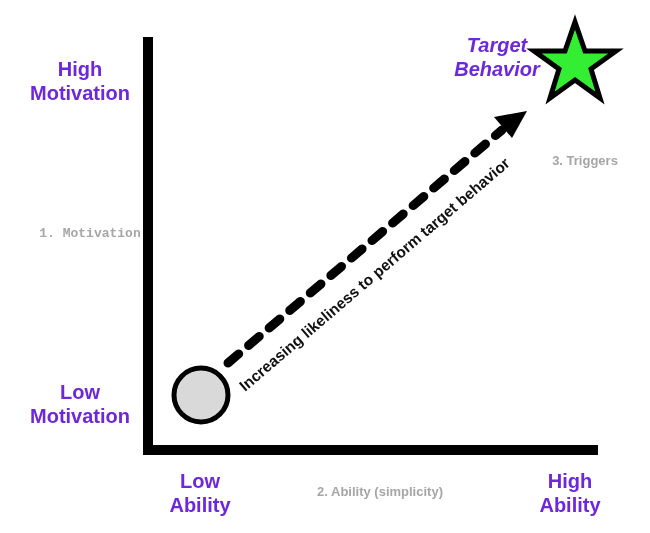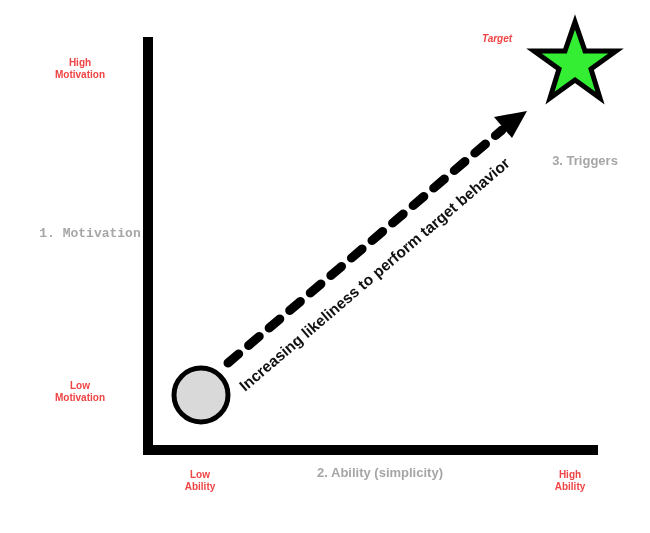--- a/index.html
+++ b/index.html
@@ -1,19 +1,19 @@
 <!DOCTYPE html>
 <html><head>
   <meta charset="utf-8">
   <style>
     html, body { margin:0; padding:0; background:#ffffff; }
     body { width:650px; height:533px; position:relative; overflow:hidden;
            font-family:"Liberation Sans", sans-serif; }
     .lbl { position:absolute; font-weight:bold; text-align:center; line-height:1.2; }
-    .dark { color:#ef4444; font-size:10px;text-align:center; }
+    .dark { color:#6d28d9; font-size:20px;text-align:center; }
     .gray { color:#a6a6a6; font-size:13px; }
     svg.main { position:absolute; left:0; top:0; }
   </style>
 </head>
 <body>
 
 <svg class="main" width="650" height="533" viewBox="0 0 650 533">
 
   <rect x="143" y="37" width="10" height="418" fill="#000"></rect>
   <rect x="143" y="445" width="455" height="10" fill="#000"></rect>
@@ -38,24 +38,25 @@
 <div class="lbl dark" style="left:20px; top:380px; width:120px;">
   <div>Low</div>
   <div>Motivation</div>
 </div>
 
 <div class="lbl dark" style="left:150px; top:469px; width:100px;">
   <div>Low</div>
   <div>Ability</div>
 </div>
 
-<div class="lbl gray" style="left:280px; top:465px; width:200px;">2. Ability (simplicity)</div>
+<div class="lbl gray" style="left:280px; top:484px; width:200px;">2. Ability (simplicity)</div>
 
 <div class="lbl dark" style="left:520px; top:469px; width:100px;">
   <div>High</div>
   <div>Ability</div>
 </div>
 
 <div class="lbl gray" style="left:530px; top:153px; width:110px;">3. Triggers</div>
 
 <div class="lbl dark" style="left:452px; top:33px; width:90px; font-style:italic;">
   <div>Target</div>
+  <div>Behavior</div>
 </div>
 
 </body></html>

